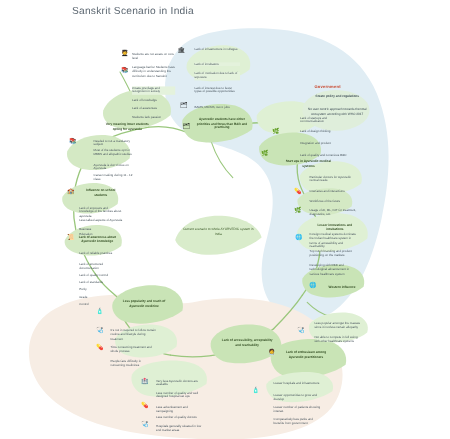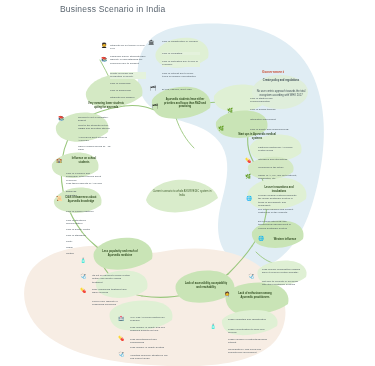--- a/index.html
+++ b/index.html
@@ -40,21 +40,21 @@
   .center-leaf-text{
     position:absolute;font-size:2.7px;line-height:1.5;color:#3f5d2c;
     text-align:center;
   }
 </style>
 </head>
 <body>
 
 <div id="canvas">
 
-  <div class="page-title">Business Scenario in India</div>
+  <div class="page-title">Sanskrit Scenario in India</div>
 
   <svg width="375" height="366" style="position:absolute;left:0;top:0;">
 
     <path d="M150,40
          C160,28 190,22 225,24
          C268,26 300,44 314,78
          C328,112 325,150 318,182
          C311,214 300,242 280,258
          C262,272 240,270 228,256
          C216,242 216,222 222,200

